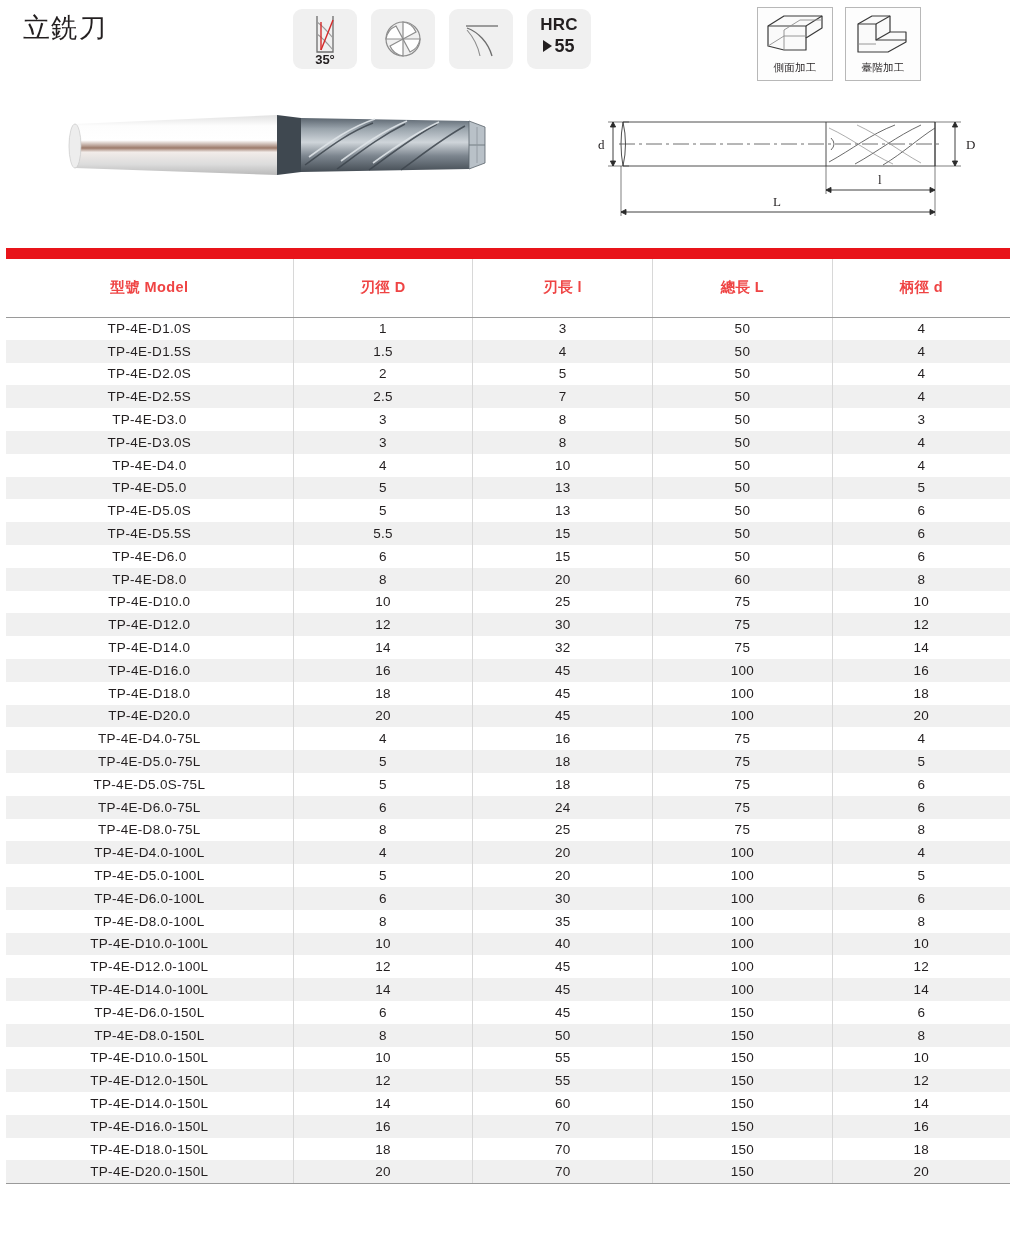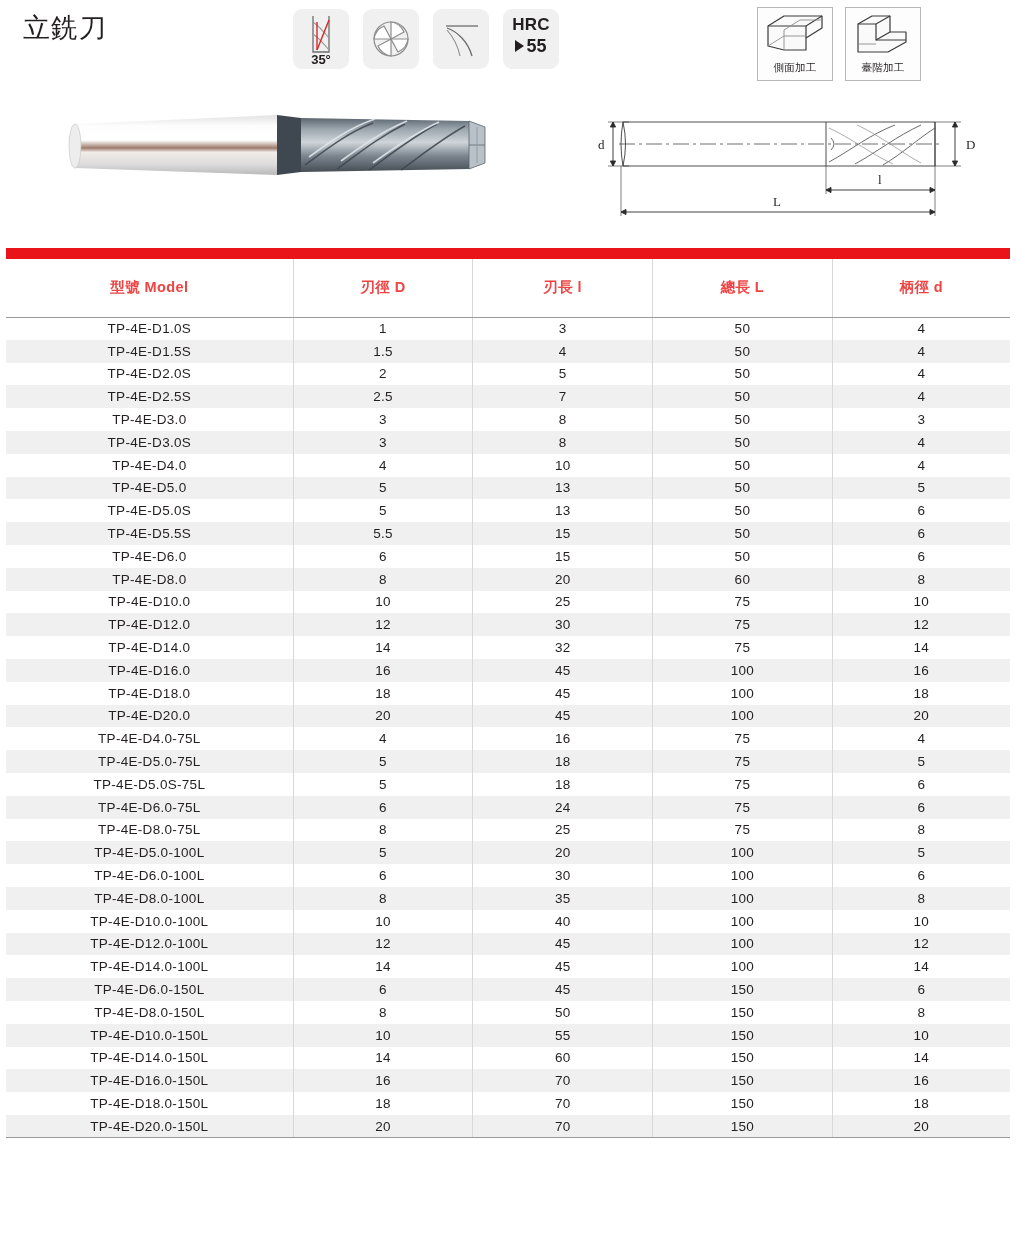--- a/index.html
+++ b/index.html
@@ -34,21 +34,21 @@
     gap: 14px;
   }
   .feature-icons {
     position: absolute;
     left: 757px; top: 7px;
     display: flex;
     gap: 12px;
   }
 
   .ibox {
-    width: 56px; height: 60px;
+    width: 64px; height: 60px;
     background: #f0f0f0;
     border-radius: 9px;
     display: flex;
     align-items: center;
     justify-content: center;
     position: relative;
   }
   .ibox.wide {
     width: 76px; height: 74px;
     background: #fdfdfd;
@@ -505,20 +505,27 @@
           <td>6</td>
         </tr>
         <tr>
           <td>TP-4E-D8.0-75L</td>
           <td>8</td>
           <td>25</td>
           <td>75</td>
           <td>8</td>
         </tr>
         <tr>
+          <td>TP-4E-D4.0-100L</td>
+          <td>4</td>
+          <td>20</td>
+          <td>100</td>
+          <td>4</td>
+        </tr>
+        <tr>
           <td>TP-4E-D5.0-100L</td>
           <td>5</td>
           <td>20</td>
           <td>100</td>
           <td>5</td>
         </tr>
         <tr>
           <td>TP-4E-D6.0-100L</td>
           <td>6</td>
           <td>30</td>
@@ -568,20 +575,27 @@
           <td>8</td>
         </tr>
         <tr>
           <td>TP-4E-D10.0-150L</td>
           <td>10</td>
           <td>55</td>
           <td>150</td>
           <td>10</td>
         </tr>
         <tr>
+          <td>TP-4E-D12.0-150L</td>
+          <td>12</td>
+          <td>55</td>
+          <td>150</td>
+          <td>12</td>
+        </tr>
+        <tr>
           <td>TP-4E-D14.0-150L</td>
           <td>14</td>
           <td>60</td>
           <td>150</td>
           <td>14</td>
         </tr>
         <tr>
           <td>TP-4E-D16.0-150L</td>
           <td>16</td>
           <td>70</td>

